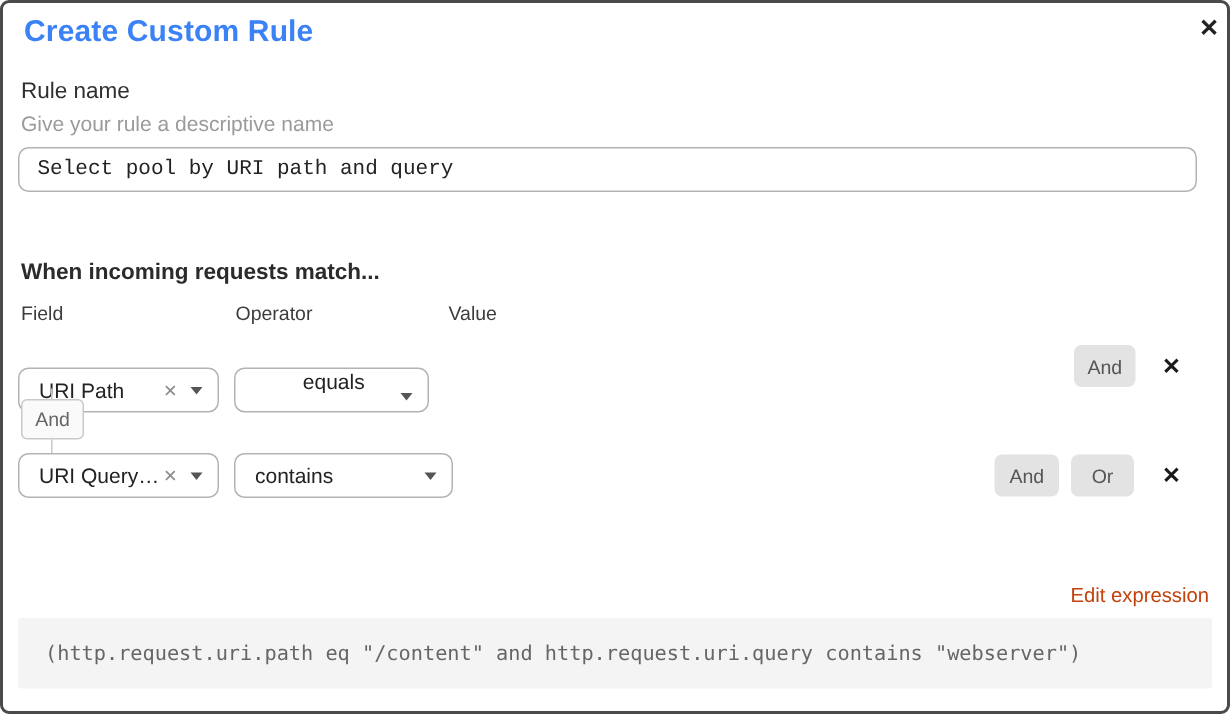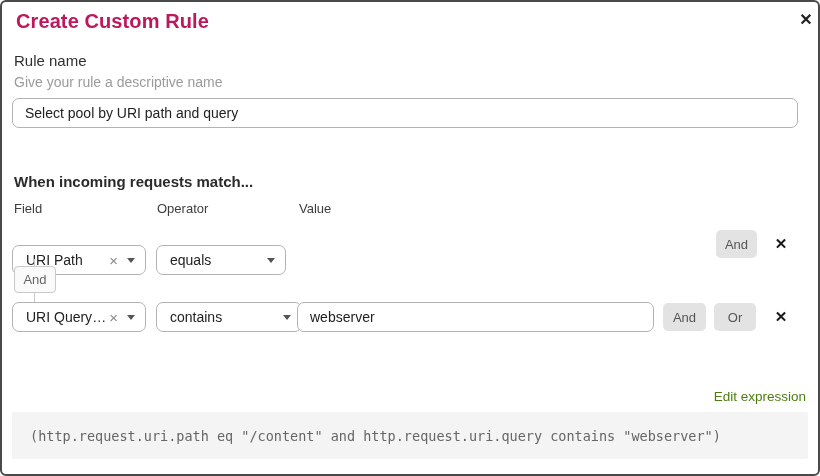--- a/index.html
+++ b/index.html
@@ -12,38 +12,38 @@
     background:#ffffff;
     border:2px solid #4a4a4a;
     border-radius:6px;
     overflow:hidden;
   }
 
   .abs { position:absolute; }
 
   .dialog-title {
     left:14px; top:8px;
-    font-size:20px; font-weight:700; color:#be185d;
+    font-size:20px; font-weight:700; color:#3b82f6;
     letter-spacing:0.1px;
   }
   .close-btn {
     left:792px; top:5px;
     width:24px; height:24px;
     display:flex; align-items:center; justify-content:center;
     font-size:16px; font-weight:700; color:#222;
     cursor:pointer;
   }
 
   .rule-label { left:12px; top:50px; font-size:15px; color:#2f2f2f; }
   .rule-helper { left:12px; top:72px; font-size:14px; color:#9b9b9b; }
   .rule-input {
     left:10px; top:96px; width:786px; height:30px;
     border:1px solid #b3b3b3; border-radius:7px;
     padding:0 12px; font-size:14px; color:#222;
-    font-family:Liberation Sans, sans-serif;
+    font-family:Liberation Mono, monospace;
     outline:none; background:#fff;
   }
 
   .section-heading { left:12px; top:171px; font-size:15px; font-weight:700; color:#2b2b2b; }
 
   .col-label { top:199px; font-size:13px; color:#3d3d3d; }
   .col-field    { left:12px; }
   .col-operator { left:155px; }
   .col-value    { left:297px; }
 
@@ -96,21 +96,21 @@
   .and-badge {
     left:12px; top:264px; width:42px; height:27px;
     background:#fafafa; border:1px solid #c9c9c9; border-radius:4px;
     display:flex; align-items:center; justify-content:center;
     font-size:13px; color:#666;
   }
 
   .expr-label { left:12px; top:388px; font-size:13px; color:#2e2e2e; }
   .expr-edit-link {
     top:387px; right:12px;
-    font-size:13.5px; color:#4d7c0f;
+    font-size:13.5px; color:#c2410c;
     cursor:pointer; text-decoration:none;
   }
   .expr-code {
     left:10px; top:410px; width:796px; height:47px;
     background:#f4f4f4; border-radius:2px;
     display:flex; align-items:center;
     padding-left:18px;
     font-family:"DejaVu Sans Mono", monospace;
     font-size:13.5px; color:#666;
     white-space:nowrap;
@@ -134,21 +134,21 @@
   <div class="abs col-label col-operator">Operator</div>
   <div class="abs col-label col-value">Value</div>
 
   <div class="abs select-box row1" style="left:10px; width:134px;">
     <span class="select-text">URI Path</span>
     <span class="select-controls">
       <span class="clear-x">×</span>
       <span class="caret"></span>
     </span>
   </div>
-  <div class="abs select-box row1" style="left:154px; width:130px;">
+  <div class="abs select-box row1" style="left:154px; width:130px;flex-direction:column;">
     <span class="select-text">equals</span>
     <span class="select-controls">
       <span class="caret"></span>
     </span>
   </div>
   <button class="abs conj-btn" style="left:714px; top:228px; width:41px;">And</button>
   <div class="abs remove-x" style="left:770px; top:233px;">✕</div>
 
   <div class="abs connector-line" style="top:257px; height:8px;"></div>
   <div class="abs and-badge">And</div>
@@ -160,21 +160,20 @@
       <span class="clear-x">×</span>
       <span class="caret"></span>
     </span>
   </div>
   <div class="abs select-box row2" style="left:154px; width:146px;">
     <span class="select-text">contains</span>
     <span class="select-controls">
       <span class="caret"></span>
     </span>
   </div>
-  <input class="abs value-input row2" style="left: 295px; width: 357px;" type="text" value="webserver">
   <button class="abs conj-btn" style="left:661px; top:301px; width:43px;">And</button>
   <button class="abs conj-btn" style="left:712px; top:301px; width:42px;">Or</button>
   <div class="abs remove-x" style="left:770px; top:306px;">✕</div>
 
   <a class="abs expr-edit-link">Edit expression</a>
   <div class="abs expr-code">(http.request.uri.path eq "/content" and http.request.uri.query contains "webserver")</div>
 
 </div>
 
 </body></html>

